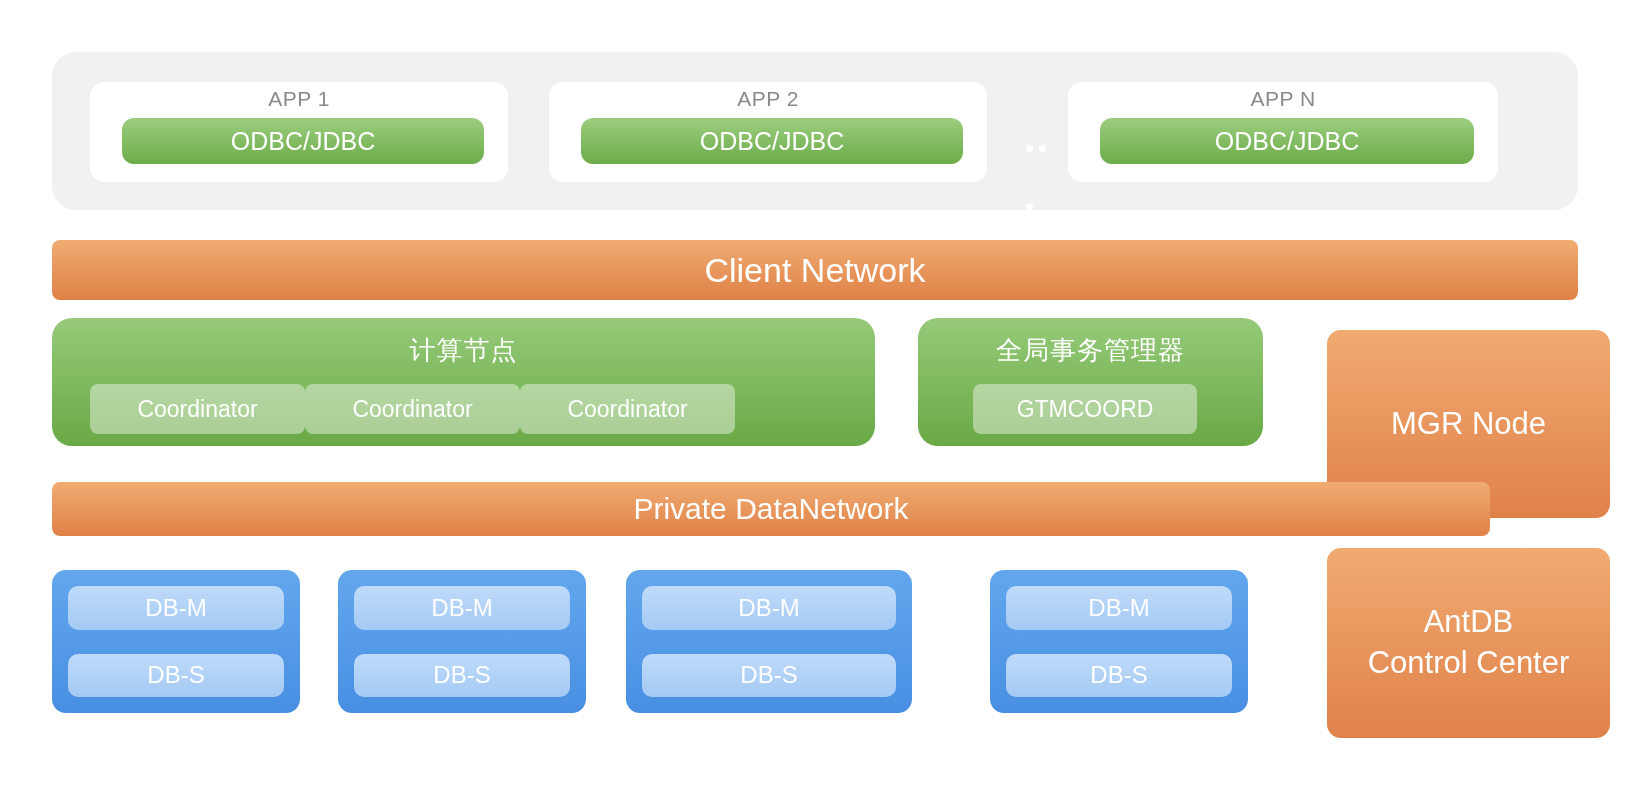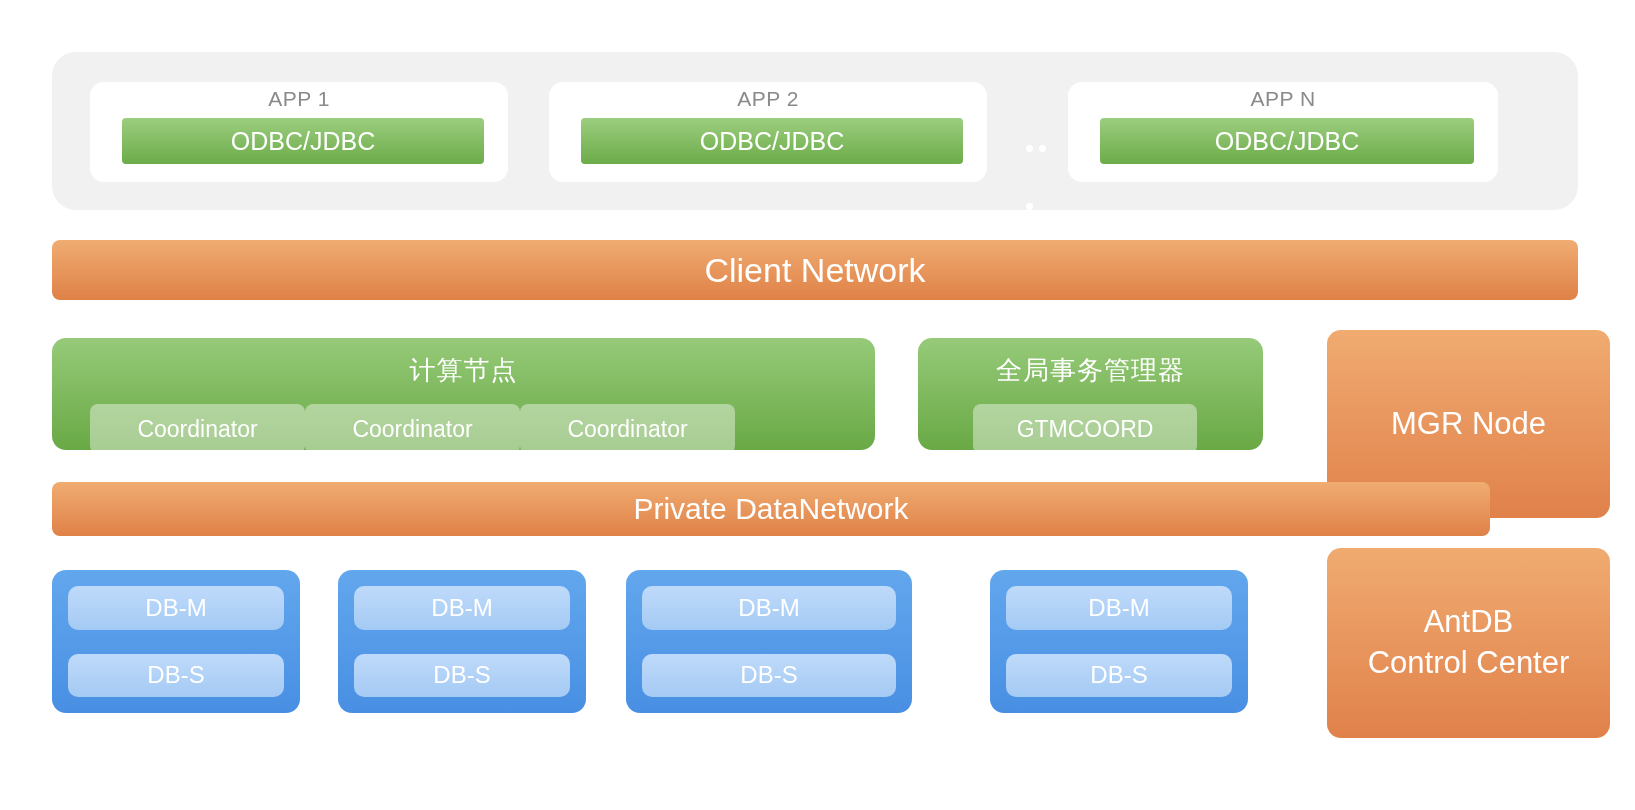--- a/index.html
+++ b/index.html
@@ -19,42 +19,41 @@
     position:absolute;top:30px;height:100px;background:#ffffff;
     border-radius:14px;display:flex;flex-direction:column;align-items:center;
   }
   .app-title{
     margin-top:1px;height:31px;line-height:31px;
     font-size:21px;color:#8a8a8a;letter-spacing:0.5px;
   }
   .odbc-btn{
     margin-top:4px;height:46px;align-self:stretch;
     margin-left:32px;margin-right:24px;
-    border-radius:4px;
+    border-radius:12px;
     background:linear-gradient(180deg,#9ccd7f 0%,#6cac49 100%);
     color:#ffffff;font-size:25px;display:flex;align-items:center;justify-content:center;
   }
   .dot{
     position:absolute;width:7px;height:7px;border-radius:50%;background:#ffffff;
   }
 
   
   .net-bar{
     background:linear-gradient(180deg,#f0ac72 0%,#df8147 100%);
     border-radius:8px;color:#ffffff;
     display:flex;align-items:center;justify-content:center;
   }
   .client-net{left:52px;top:240px;width:1526px;height:60px;font-size:34px;}
   .private-net{left:52px;top:482px;width:1438px;height:54px;font-size:30px;}
 
   
   .green-box{
-    top:318px;height:112px;border-radius:14px;
+    top:318px;height:128px;border-radius:20px;
     background:linear-gradient(180deg,#96ca79 0%,#69a945 100%);
-    margin-top:20px;
   }
   .compute-box{left:52px;width:823px;}
   .gtm-box{left:918px;width:345px;}
   .green-title{
     text-align:center;padding-top:15px;font-size:26px;color:#ffffff;letter-spacing:1px;
   }
   .coord-row{
     position:absolute;left:38px;top:66px;height:50px;display:flex;
   }
   .sub-btn{

